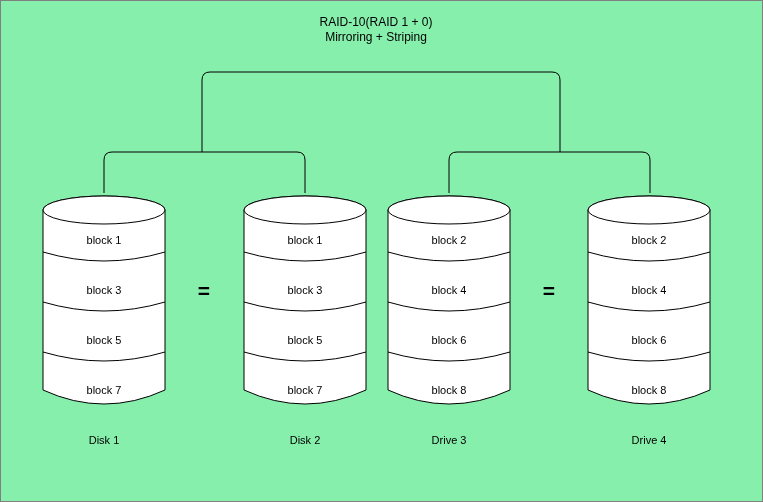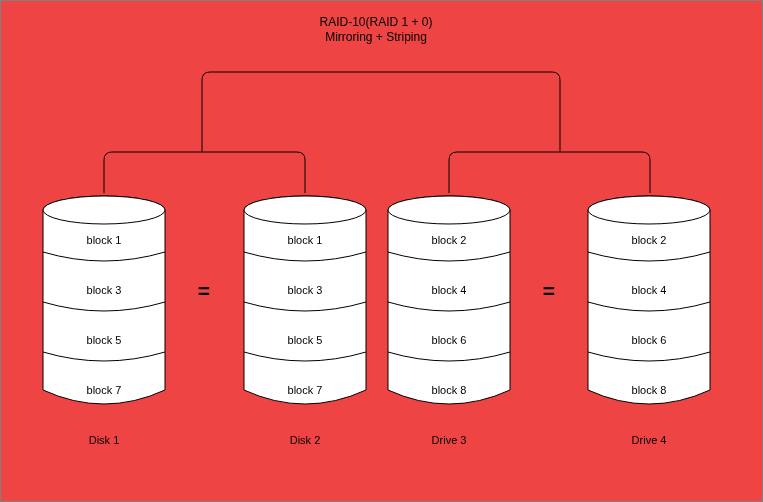--- a/index.html
+++ b/index.html
@@ -8,21 +8,21 @@
     padding: 0;
     background: #ffffff;
   }
   body {
     font-family: "Liberation Sans", sans-serif;
   }
   #canvas {
     position: relative;
     width: 763px;
     height: 502px;
-    background: #ef4444;
+    background: #86efac;
     box-sizing: border-box;
     overflow: hidden;
   }
   #frame-border {
     position: absolute;
     left: 0;
     top: 0;
     width: 763px;
     height: 502px;
     box-sizing: border-box;

